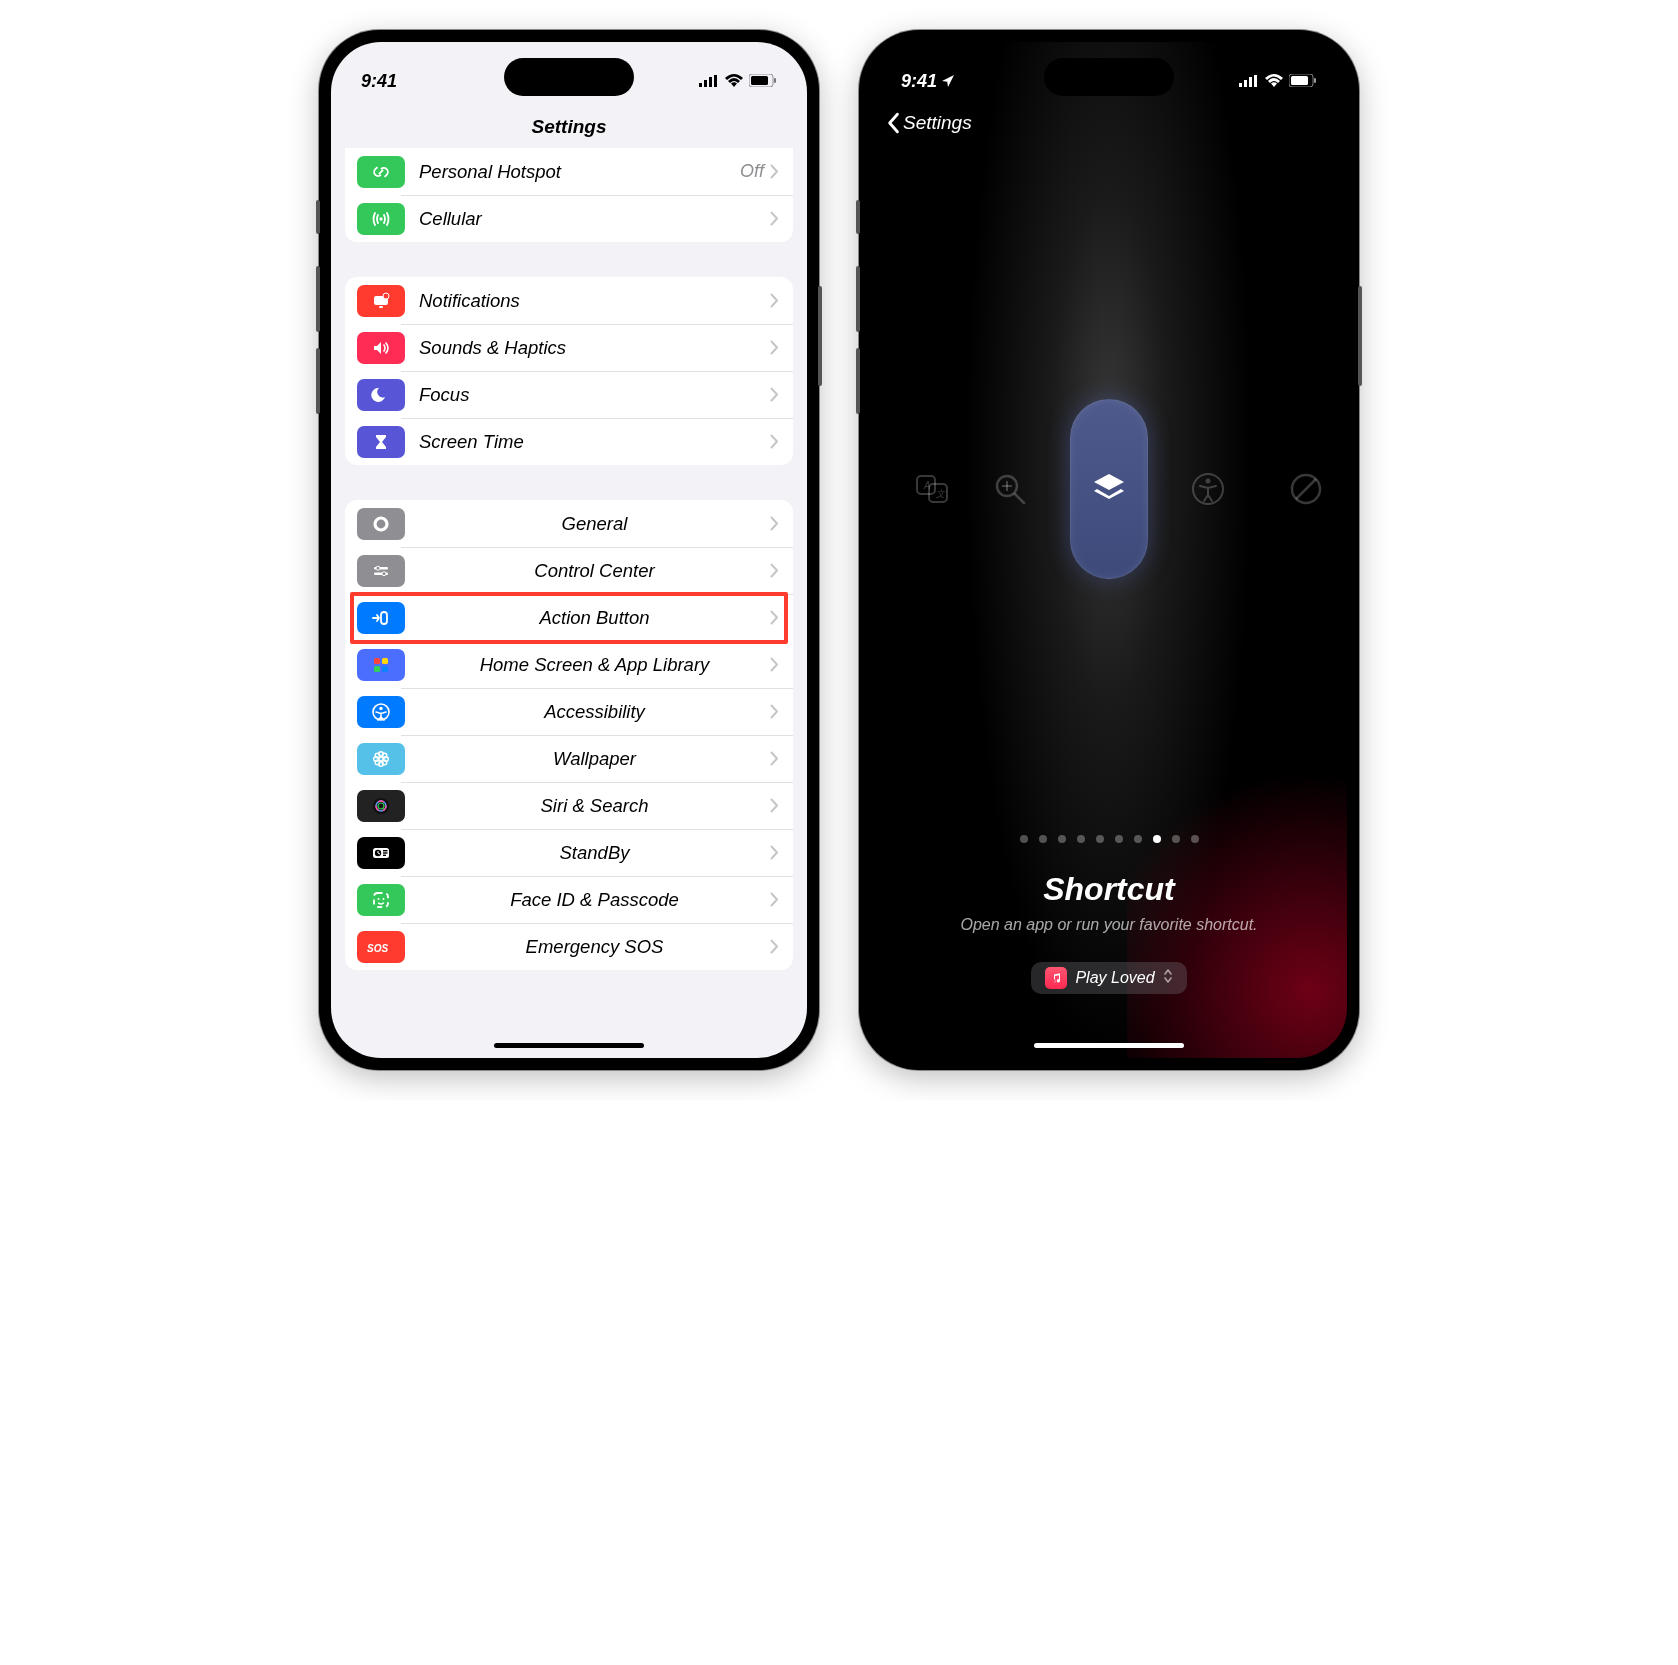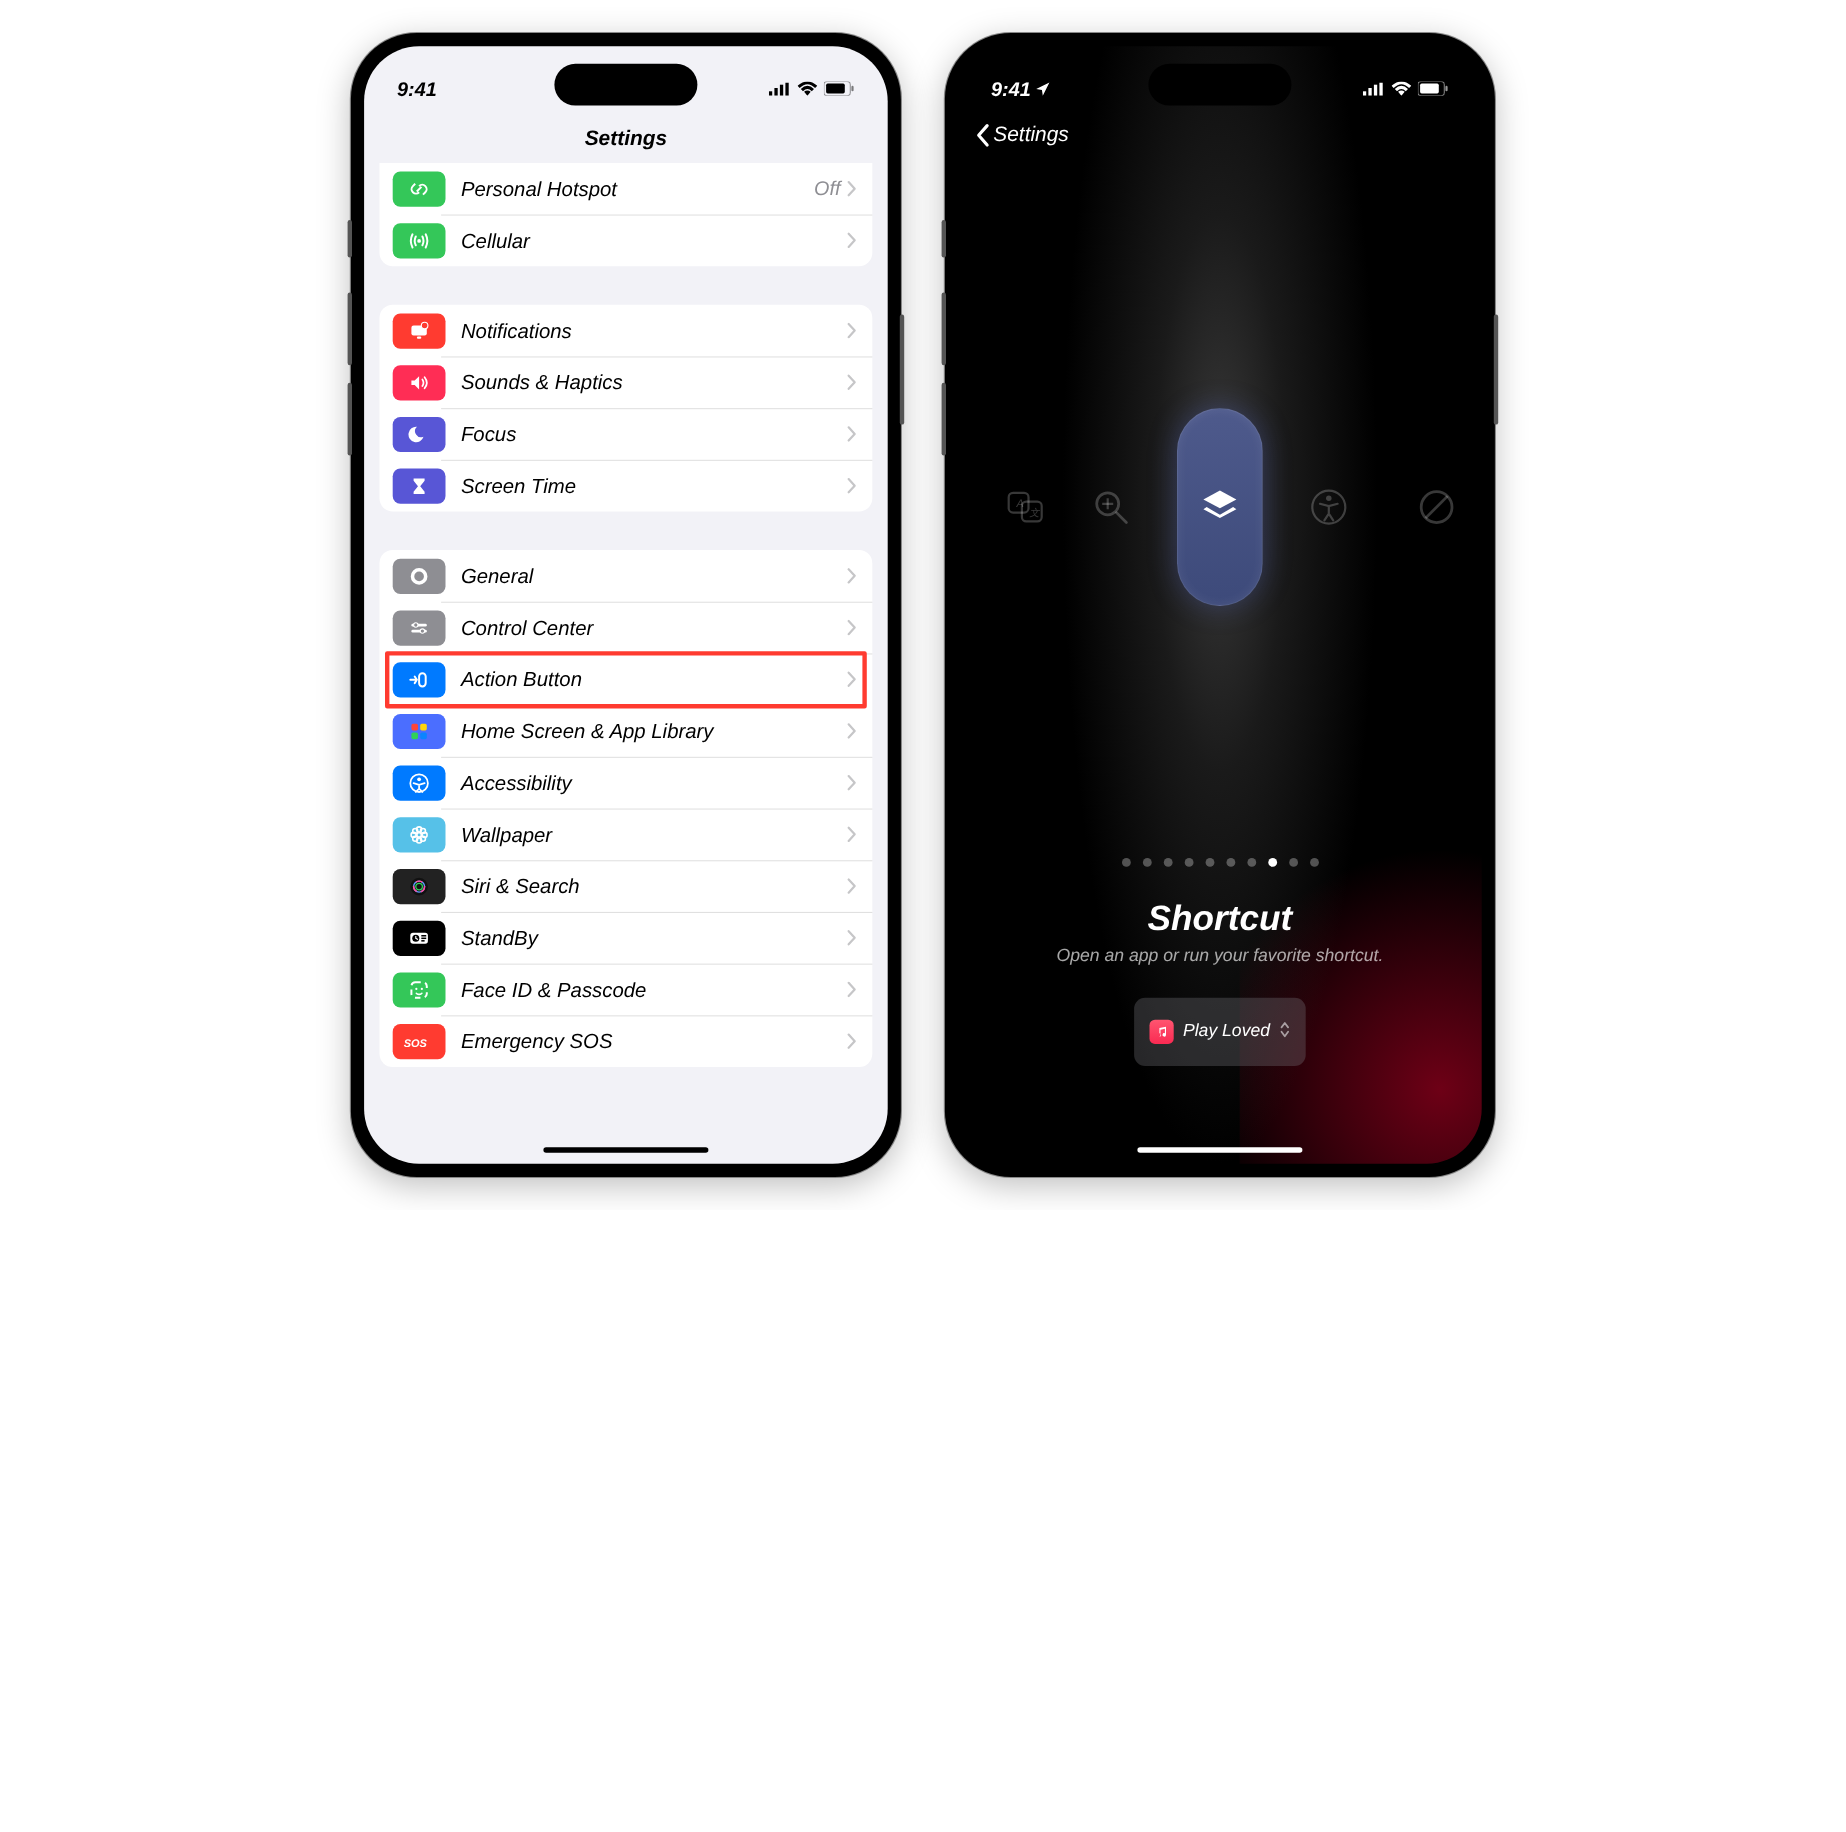--- a/index.html
+++ b/index.html
@@ -191,24 +191,24 @@
     margin-bottom: 28px;
     padding: 0 30px;
   }
   .shortcut-pill {
     align-self: center;
     display: flex;
     align-items: center;
     gap: 8px;
     background: rgba(120,120,128,.32);
     color: #fff;
-    padding: 20px 14px;
+    padding: 5px 14px;
     border-radius: 10px;
     font-size: 16px;
-    margin-bottom: 89px;
+    margin-bottom: 64px;
   }
   .music-icon {
     width: 22px; height: 22px;
     background: linear-gradient(180deg,#ff5570,#fa2a52);
     border-radius: 5px;
     display:flex;align-items:center;justify-content:center;
   }
   .updn svg { width:10px; height:16px; opacity:.55;}
 
   .home-indicator {
@@ -344,21 +344,21 @@
               </svg>
             </div>
             <div class="label">Screen Time</div>
             <div class="chev">
               <svg viewBox="0 0 9 15">
                 <path d="M1.5 1.5 L7 7.5 L1.5 13.5" stroke="currentColor" stroke-width="2" fill="none" stroke-linecap="round" stroke-linejoin="round"></path>
               </svg>
             </div>
           </div>
         </div>
-      <div class="group" id="g3" style="position:relative;">
+      <div class="group" id="g3" style="position:relative;text-align:center;">
           <div class="row">
             <div class="icon" style="background: rgb(142, 142, 147);">
               <svg width="20" height="20" viewBox="0 0 20 20">
                 <circle cx="10" cy="10" r="6" fill="none" stroke="#fff" stroke-width="3.2"></circle>
                 <circle cx="10" cy="10" r="2.2" fill="#8e8e93"></circle>
               </svg>
             </div>
             <div class="label">General</div>
             <div class="chev">
               <svg viewBox="0 0 9 15">

